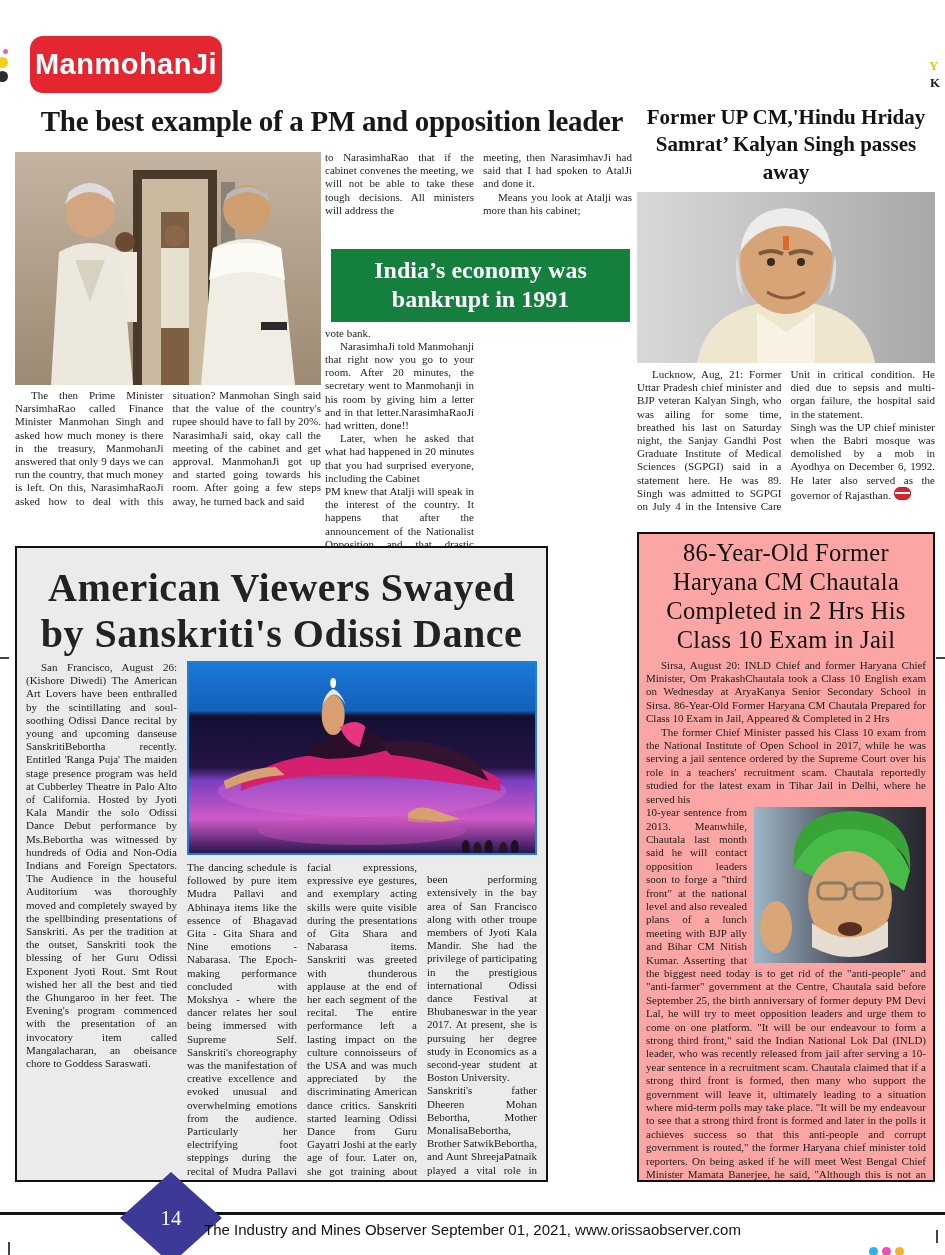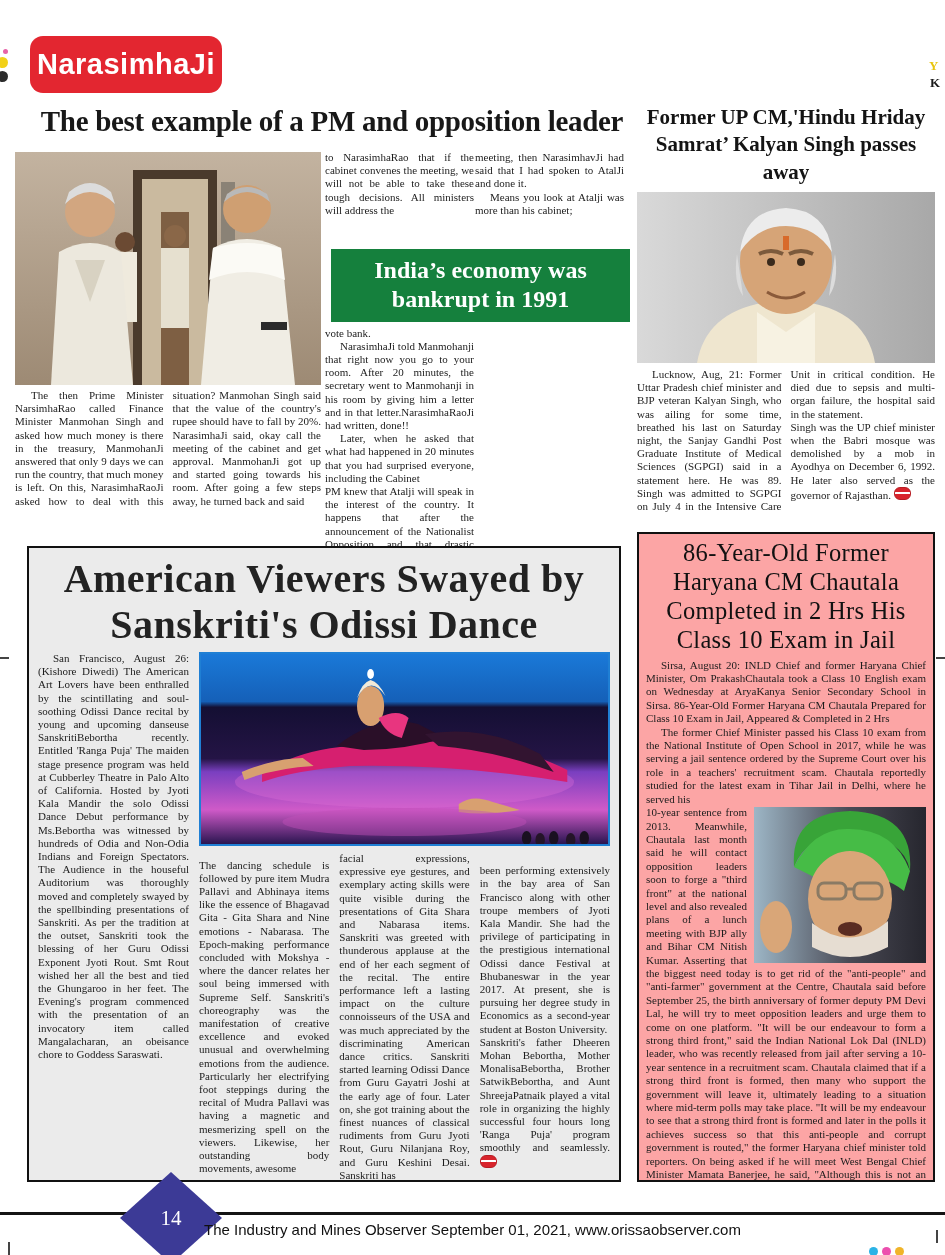--- a/index.html
+++ b/index.html
@@ -24,21 +24,21 @@
   }
   
   .bt{font-size:11px;line-height:13.2px;text-align:justify;color:#1c1c1c;}
   .bt p{margin:0;}
   .bt p.ind{text-indent:15px;}
   
   .pm-photo{left:15px;top:152px;width:306px;height:233px;}
   .pm-under{left:15px;top:389px;width:306px;height:158px;column-count:2;column-gap:9px;overflow:hidden;}
   .pm-under p{text-indent:16px;}
   .mid{left:325px;top:151px;width:307px;}
-  .mid-top{display:flex;gap:1px;height:95px;overflow:hidden;}
+  .mid-top{display:flex;gap:9px;height:95px;overflow:hidden;}
   .mid-top>div{width:149px;}
   .pullquote{
     margin:3px 2px 5px 6px;background:#15803d;color:#ffffff;
     font-weight:bold;font-size:24px;line-height:1.22;text-align:center;
     padding:7px 4px;
   }
   .mid-bottom{display:flex;height:232px;overflow:hidden;flex-direction:column;}
   .mid-bottom>div{width:149px;}
   
   .kalyan{left:637px;top:104px;width:298px;}
@@ -51,22 +51,22 @@
     border:2px solid #111;box-sizing:border-box;padding:4px 7px;overflow:hidden;
   }
   .chautala-box h2{
     margin:1px 0 4px;font-size:24.5px;line-height:1.18;font-weight:normal;
     text-align:center;color:#111;letter-spacing:.3px;
   }
   .chau-body{font-size:11px;line-height:13.4px;}
   .chau-photo{float:right;width:172px;height:156px;margin:1px 0 3px 7px;}
   
   .dance-box{
-    left:15px;top:546px;width:594px;height:636px;background:#ebebeb;
-    border:2px solid #111;box-sizing:border-box;padding:6px 9px;overflow:hidden;margin-left:12px;
+    left:15px;top:546px;width:533px;height:636px;background:#ebebeb;
+    border:2px solid #111;box-sizing:border-box;padding:15px 9px;overflow:hidden;
   }
   .dance-box h2{
     margin:2px 0 4px;font-size:40px;line-height:1.15;text-align:center;
     font-weight:bold;color:#222;letter-spacing:.5px;
   }
   .dance-flex{display:flex;gap:10px;}
   .d-col1{width:151px;flex:none;}
   .d-right{flex:1;min-width:0;}
   .dance-photo{height:190px;border:2px solid #1f7fd4;background:#123;}
   .dance-photo svg{display:block;width:100%;height:100%;}
@@ -106,21 +106,21 @@
 <div class="abs reg-letter" style="left:930px;top:75px;color:#1a1a1a;">K</div>
 <div class="abs cropline" style="left:0;top:657px;width:9px;height:2px;"></div>
 <div class="abs cropline" style="left:936px;top:657px;width:9px;height:2px;"></div>
 <div class="abs cropline" style="left:8px;top:1242px;width:2px;height:13px;"></div>
 <div class="abs cropline" style="left:936px;top:1230px;width:2px;height:13px;"></div>
 <div class="abs dot" style="left:869px;top:1247px;width:9px;height:9px;background:#2bb3e6;"></div>
 <div class="abs dot" style="left:882px;top:1247px;width:9px;height:9px;background:#ec4fae;"></div>
 <div class="abs dot" style="left:895px;top:1247px;width:9px;height:9px;background:#f0b429;"></div>
 
 <div class="abs badge">
-  <span>NarasimhaJi</span>
+  <span>ManmohanJi</span>
 </div>
 <div class="abs headline-main">The best example of a PM and opposition leader</div>
 
 <div class="abs pm-photo">
   <svg viewBox="0 0 306 233" width="306" height="233">
     <defs>
       <linearGradient id="pmbg" x1="0" y1="0" x2="0" y2="1">
         <stop offset="0" stop-color="#c3b3a0"></stop>
           <stop offset="1" stop-color="#9d8a74"></stop>
       </linearGradient>

